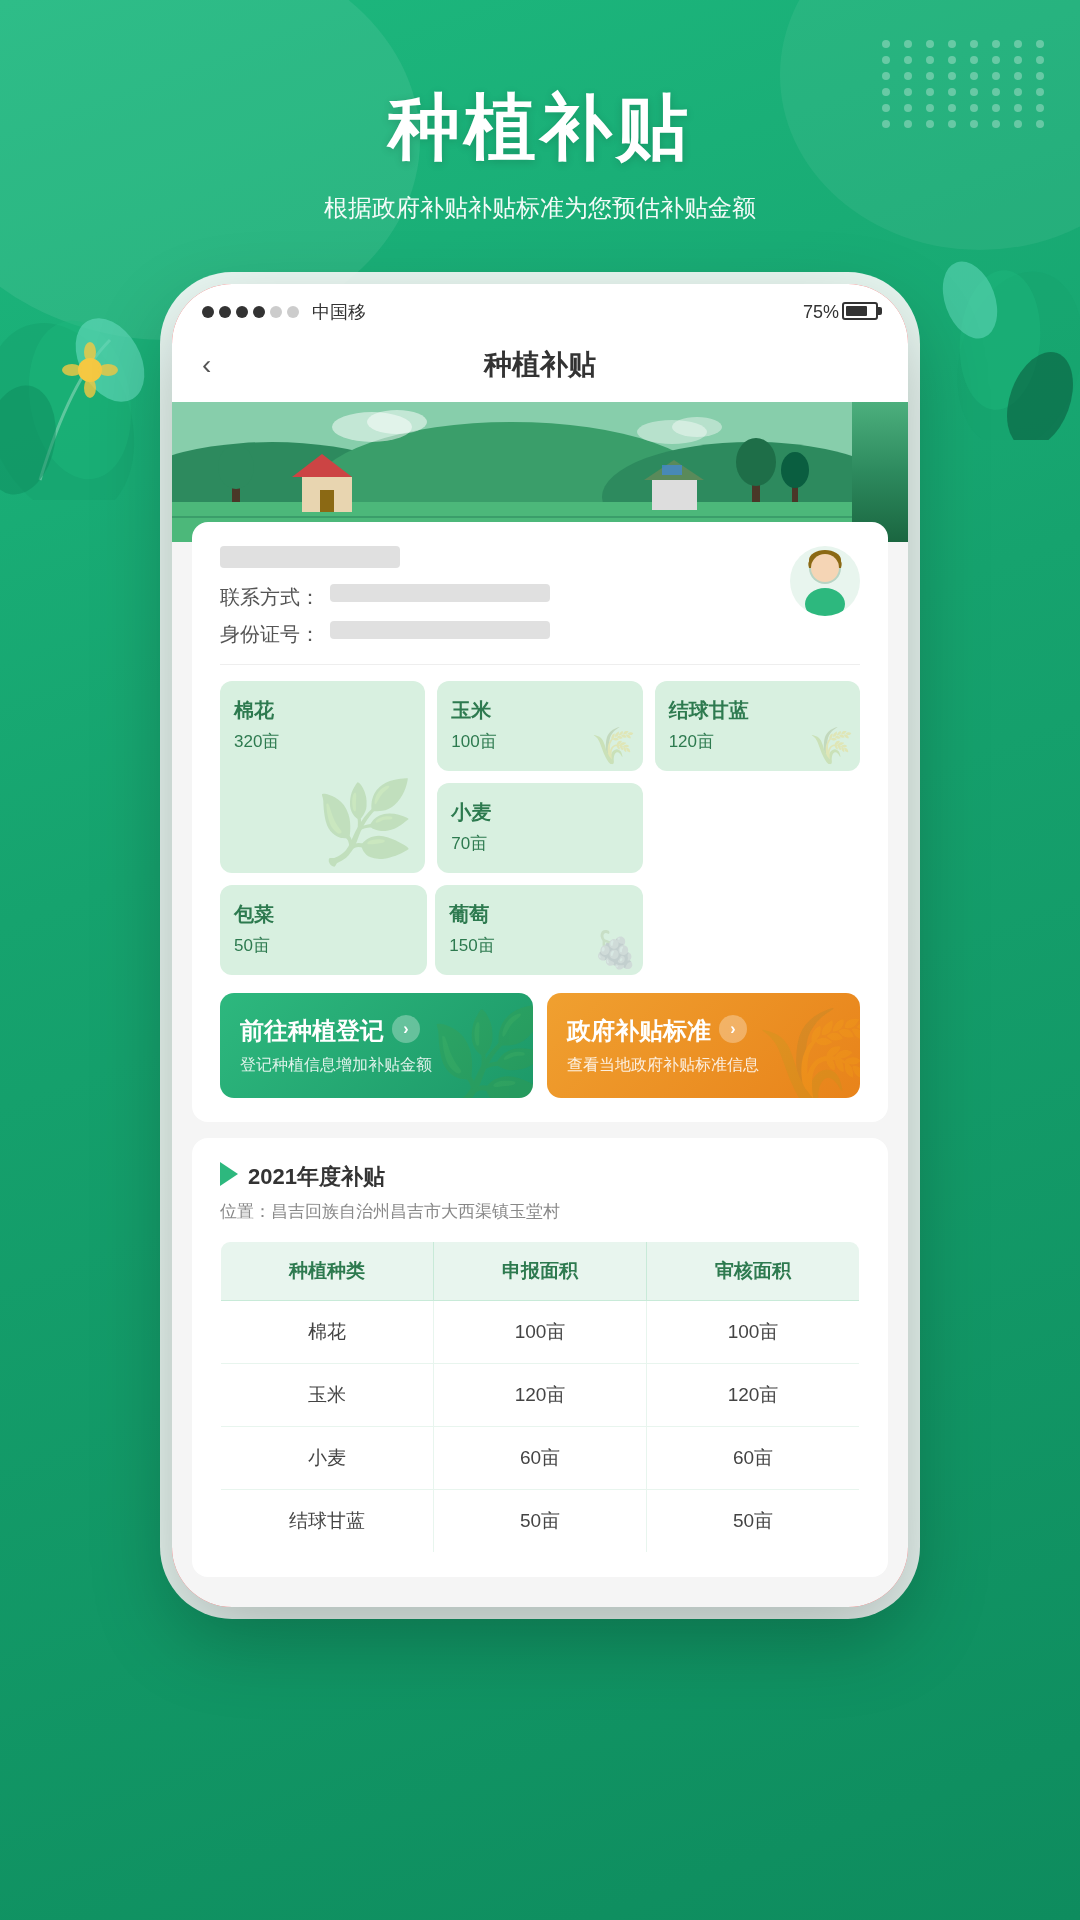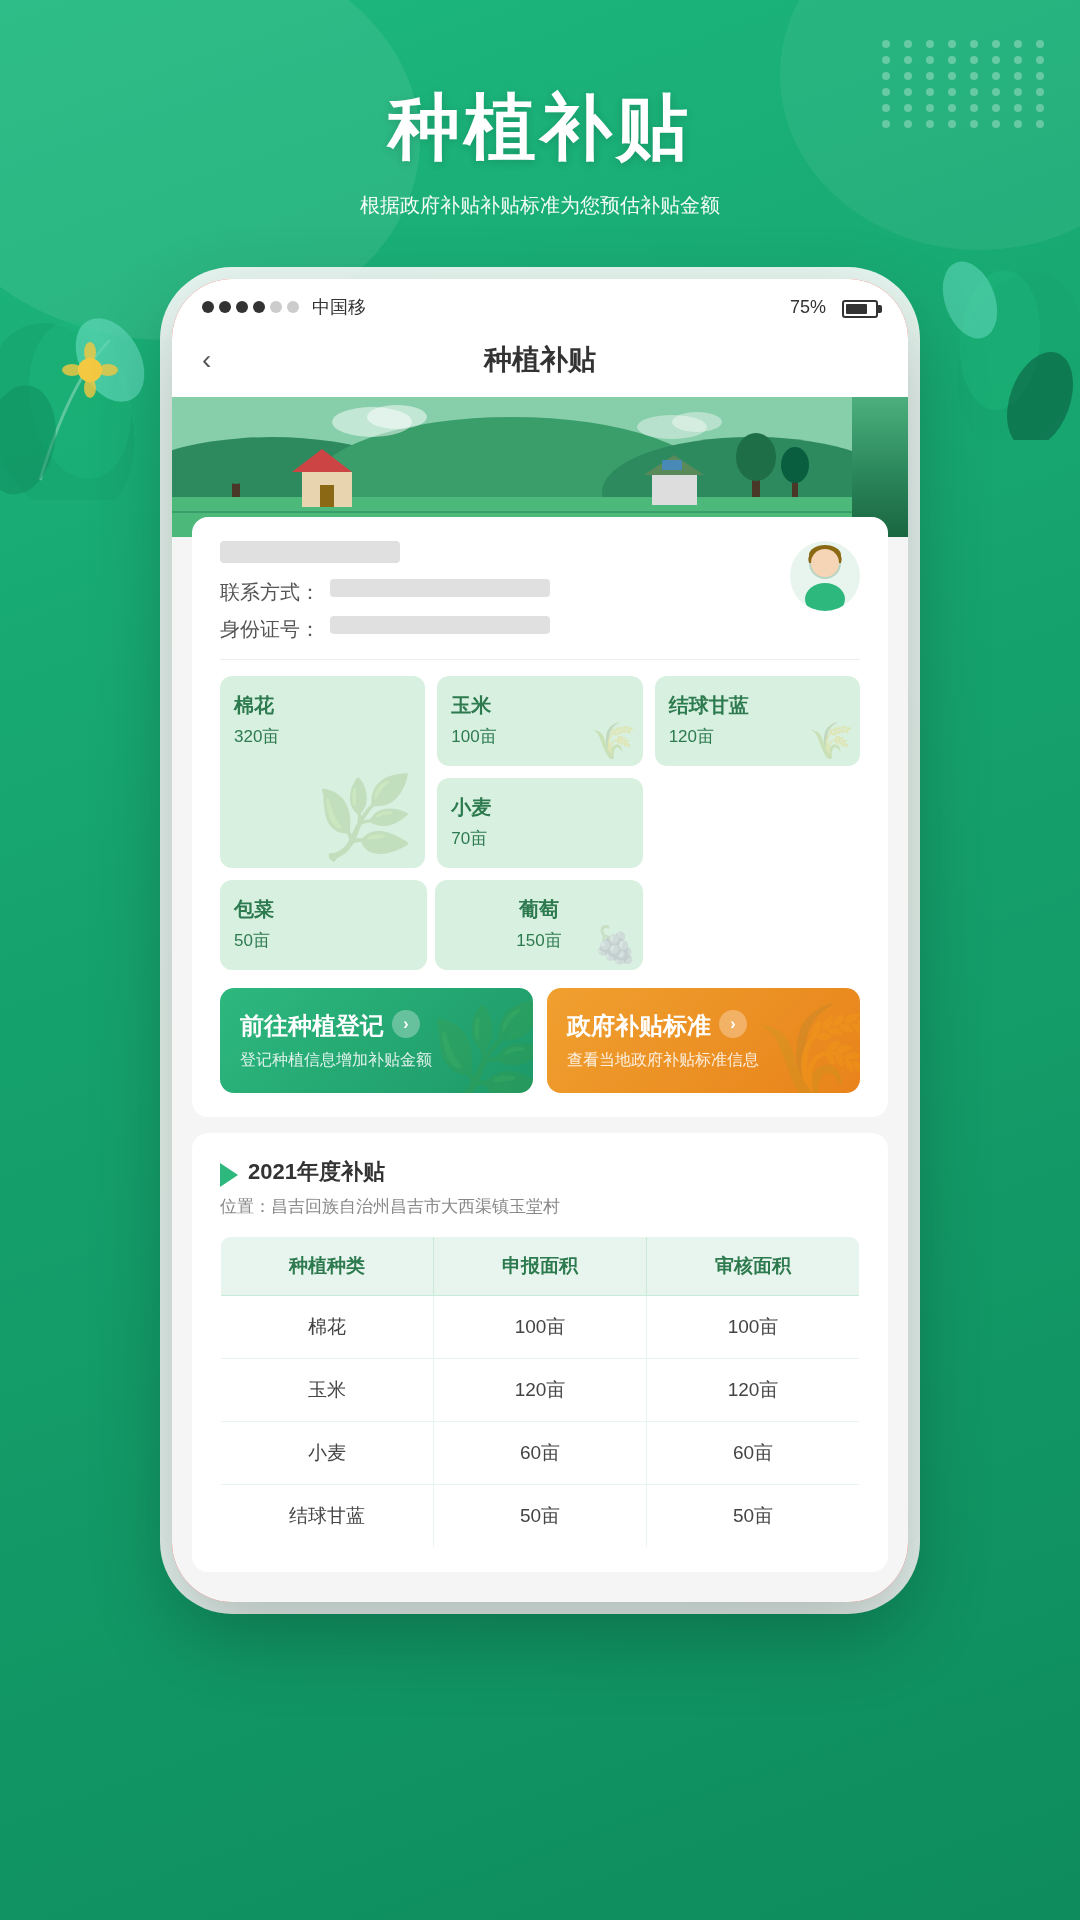--- a/index.html
+++ b/index.html
@@ -74,21 +74,21 @@
       padding-top: 80px;
     }
     .main-title {
       font-size: 72px;
       font-weight: 800;
       color: #fff;
       letter-spacing: 4px;
       text-shadow: 0 2px 8px rgba(0,0,0,0.15);
     }
     .sub-title {
-      font-size: 20px;
+      font-size: 24px;
       color: rgba(255,255,255,0.95);
       margin-top: 16px;
       font-weight: 500;
     }
 
     
     .phone-wrapper {
       position: relative;
       z-index: 10;
       display: flex;
@@ -124,22 +124,22 @@
       background: #333;
     }
     .signal-dot.empty { background: #ccc; }
     .carrier-text {
       font-size: 18px;
       color: #333;
       margin-left: 8px;
     }
     .status-right {
       display: flex;
-      align-items: flex-end;
-      gap: 16px;
+      align-items: flex-start;
+      gap: 3px;
     }
     .battery-text {
       font-size: 18px;
       color: #333;
     }
     .battery-icon {
       width: 36px; height: 18px;
       border: 2px solid #333;
       border-radius: 3px;
       position: relative;
@@ -338,21 +338,21 @@
       background: #fff;
       border-radius: 16px;
       padding: 24px 28px;
       margin-top: 16px;
     }
     .subsidy-title {
       font-size: 22px;
       font-weight: 700;
       color: #333;
       display: flex;
-      align-items: flex-end;
+      align-items: flex-start;
       gap: 10px;
       margin-bottom: 8px;
     }
     .subsidy-title-triangle {
       width: 0; height: 0;
       border-top: 12px solid transparent;
       border-bottom: 12px solid transparent;
       border-left: 18px solid #2db87e;
     }
     .subsidy-location {
@@ -597,21 +597,21 @@
             <div class="crop-card" style="background:#d8f0e0;">
               <div class="crop-name">小麦</div>
               <div class="crop-area">70亩</div>
             </div>
 
             <div style="display:flex;gap:8px;grid-column:span 2;">
               <div class="crop-card" style="background:#d8f0e0;flex:1;">
                 <div class="crop-name">包菜</div>
                 <div class="crop-area">50亩</div>
               </div>
-              <div class="crop-card" style="background:#d8f0e0;flex:1;text-align:center;">
+              <div class="crop-card" style="background:#d8f0e0;flex:1;">
                 <div class="crop-name">葡萄</div>
                 <div class="crop-area">150亩</div>
                 <div style="position:absolute;right:4px;bottom:4px;opacity:0.15;font-size:36px;">🍇</div>
               </div>
             </div>
           </div>
 
           <div class="action-buttons">
             <div class="action-btn green">
               <div class="action-btn-title">

